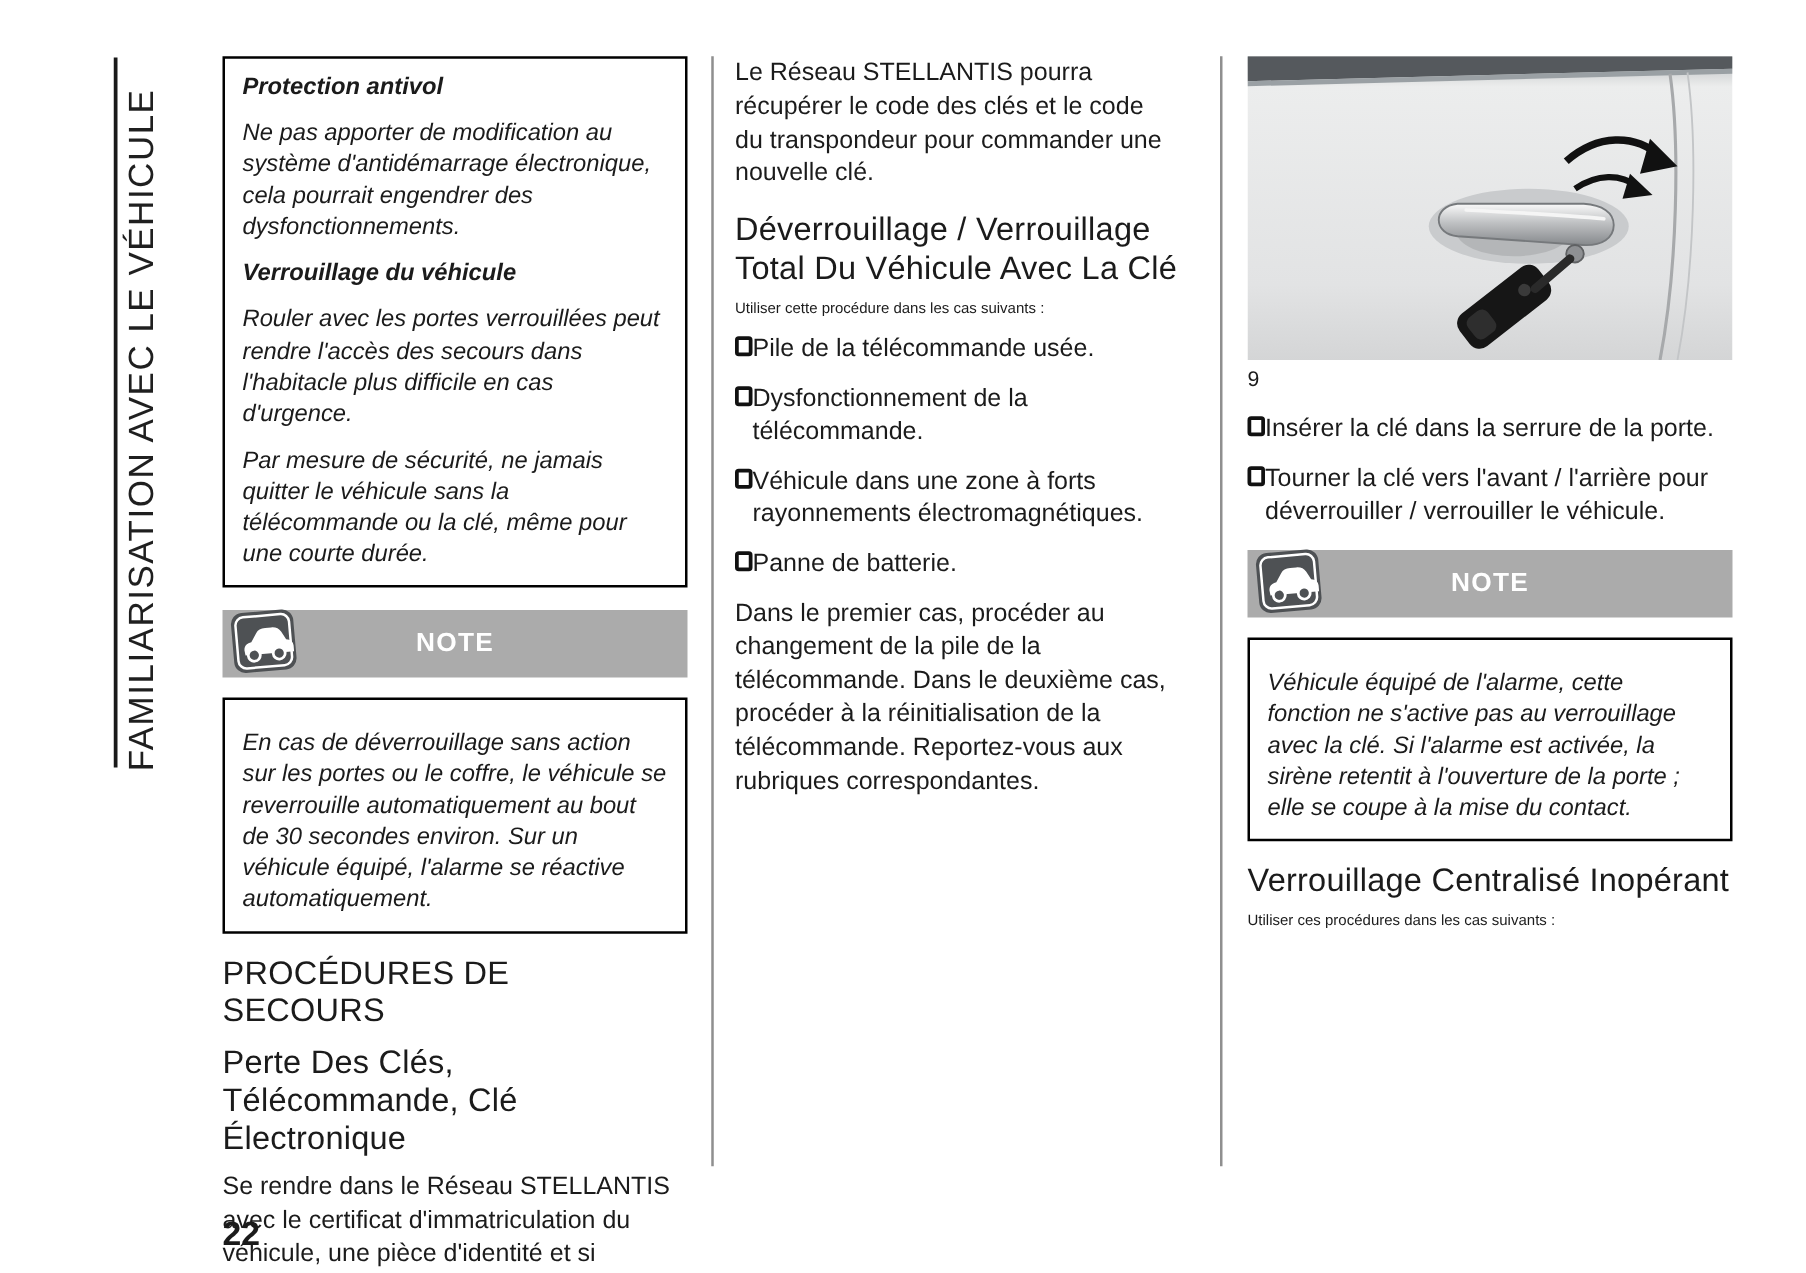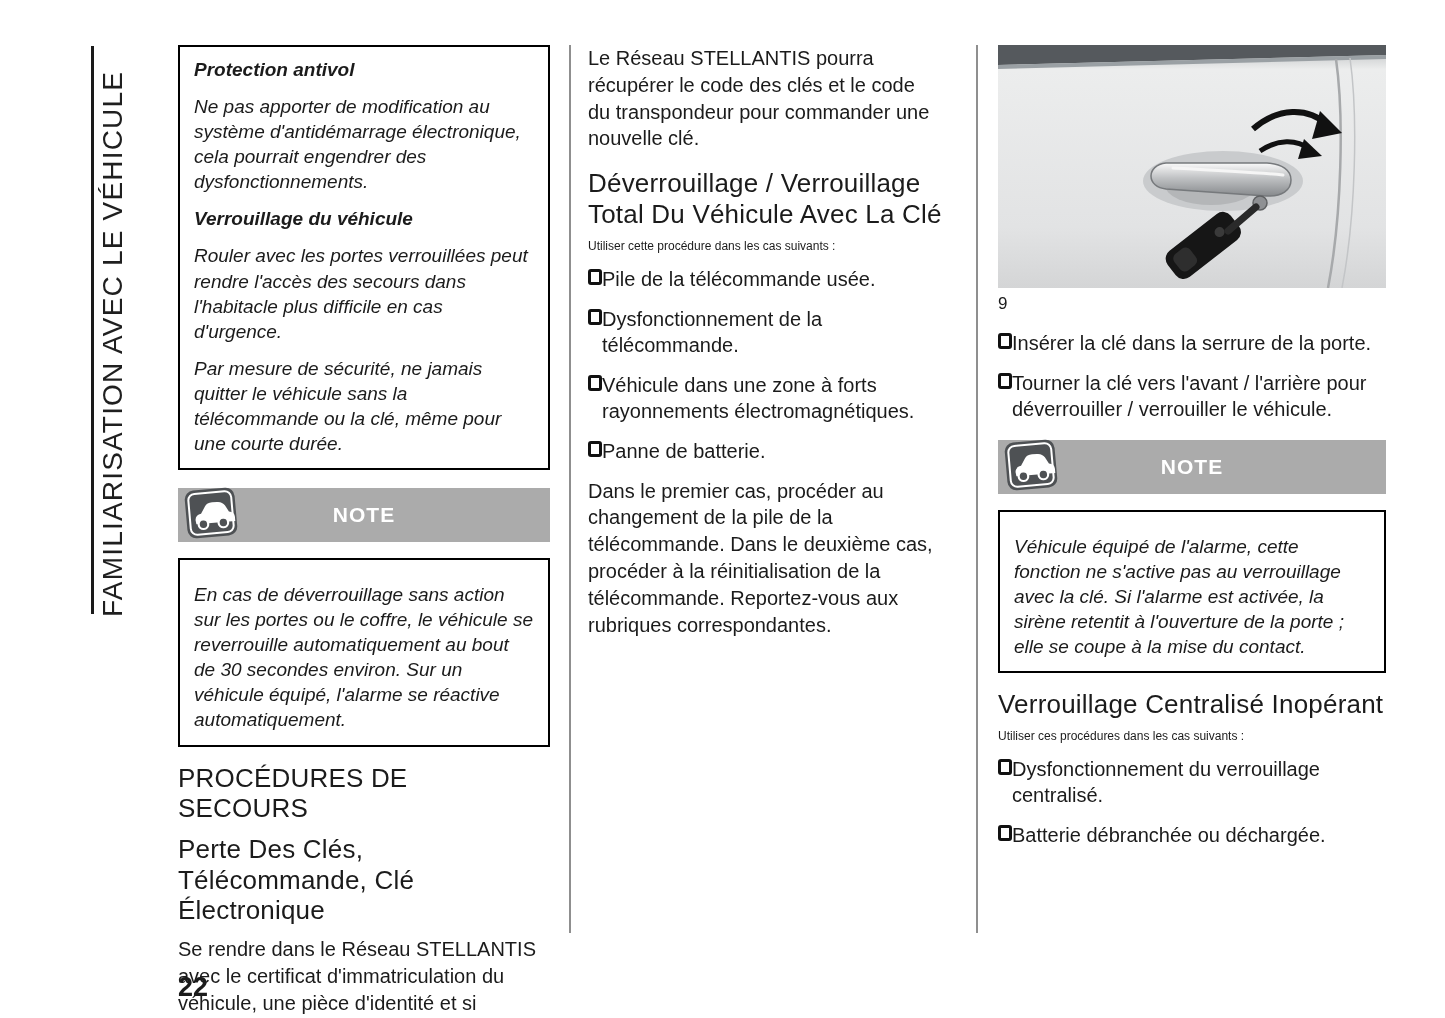--- a/index.html
+++ b/index.html
@@ -189,27 +189,17 @@
       <span class="note-label">NOTE</span>
     </div>
 
     <div class="text-box">
       <p class="box-para">Véhicule équipé de l'alarme, cette fonction ne s'active pas au verrouillage avec la clé. Si l'alarme est activée, la sirène retentit à l'ouverture de la porte ; elle se coupe à la mise du contact.</p>
     </div>
 
     <h2 class="sec">Verrouillage Centralisé Inopérant</h2>
     <p class="intro-para">Utiliser ces procédures dans les cas suivants :</p>
 
-    <ul class="bullets">
-      <li>
-        <span class="sq"></span>
-        <span>Dysfonctionnement du verrouillage centralisé.</span>
-      </li>
-      <li>
-        <span class="sq"></span>
-        <span>Batterie débranchée ou déchargée.</span>
-      </li>
-    </ul>
   </div>
 
   <div class="page-number">22</div>
 
 </div>
 
 </body></html>

